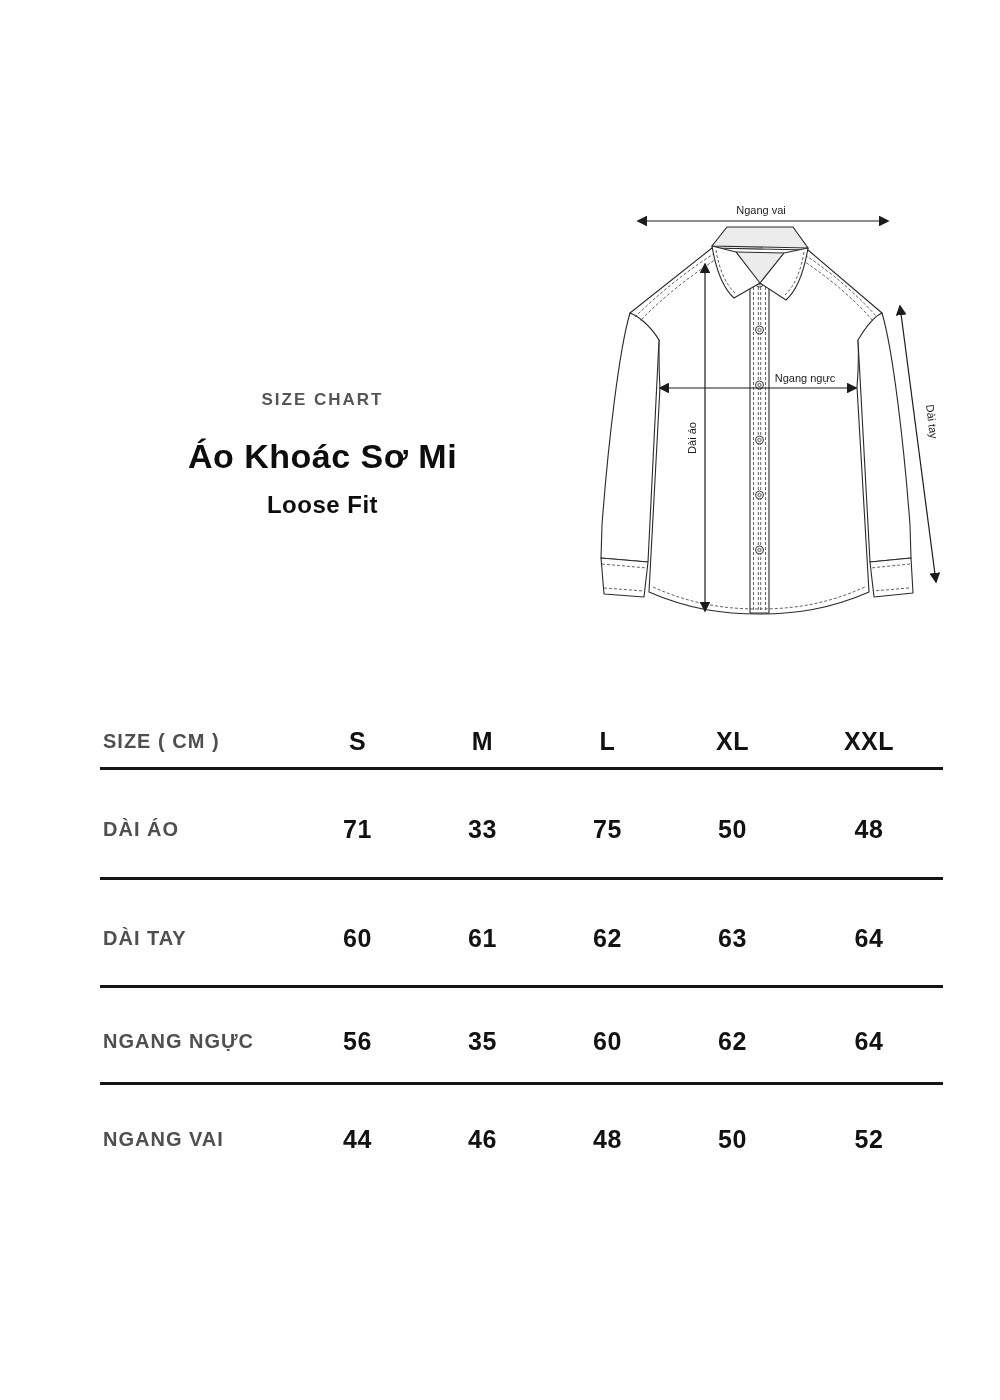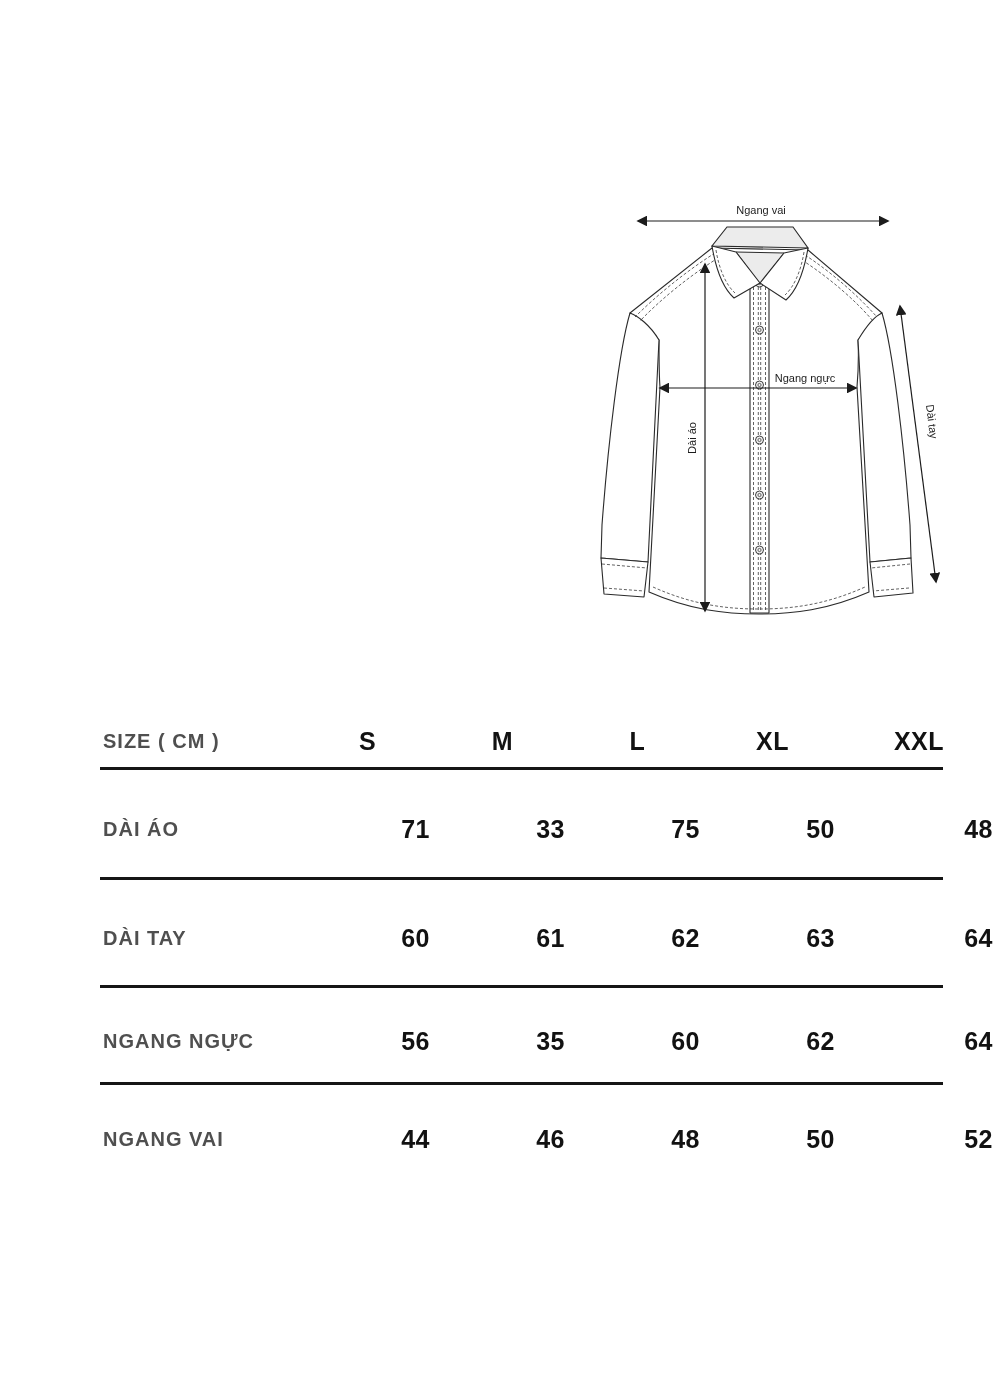--- a/index.html
+++ b/index.html
@@ -16,40 +16,45 @@
   .diagram{position:absolute;left:575px;top:190px;width:400px;height:460px;}
   .diagram svg{display:block;}
   .sketch-line{fill:none;stroke:#2a2a2a;stroke-width:1.1;stroke-linejoin:round;}
   .sketch-fill{fill:#ffffff;stroke:#2a2a2a;stroke-width:1.1;stroke-linejoin:round;}
   .stitch{fill:none;stroke:#3a3a3a;stroke-width:.8;stroke-dasharray:3 2;}
   .dim{stroke:#1c1c1c;stroke-width:1.2;fill:none;}
   .dim-label{font-size:11px;fill:#1c1c1c;}
 
   
   .size-table{position:absolute;left:100px;top:705px;width:843px;}
-  .t-row{display:grid;grid-template-columns:195px 125px 125px 125px 125px 148px;align-items:center;gap:10px;}
+  .t-row{display:grid;grid-template-columns:195px 125px 125px 125px 125px 148px;align-items:center;}
   .t-row.header{height:65px;border-bottom:3px solid #151515;padding-top:10px;box-sizing:border-box;}
   .t-row.r0{height:110px;border-bottom:3px solid #151515;}
   .t-row.r1{height:108px;border-bottom:3px solid #151515;}
   .t-row.r2{height:97px;border-bottom:3px solid #151515;}
   .t-row.r3{height:97px;}
   .t-row.r0,.t-row.r1,.t-row.r2,.t-row.r3{padding-top:12px;box-sizing:border-box;}
   .cell-label{font-size:20px;font-weight:bold;letter-spacing:1px;color:#4f4f4f;text-align:left;padding-left:3px;}
   .cell-head{font-size:25px;font-weight:bold;letter-spacing:.5px;color:#121212;text-align:center;}
-  .cell-val{font-size:25px;font-weight:bold;letter-spacing:.5px;color:#121212;text-align:right;}
+  .cell-val{font-size:25px;font-weight:bold;letter-spacing:.5px;color:#121212;text-align:center;}
 
   
   .footnote{position:absolute;left:103px;top:1202px;font-size:17px;color:#1c1c1c;letter-spacing:.2px;}
   .footnote b{color:#0d0d0d;}
 </style>
 </head>
 <body>
 
 <div class="page">
 
+  <header class="title-block">
+    <div class="eyebrow">SIZE CHART</div>
+    <h1 class="big-title">Áo Khoác Sơ Mi</h1>
+    <div class="subtitle">Loose Fit</div>
+  </header>
 
   <figure class="diagram" style="margin:0;">
     <svg width="400" height="460" viewBox="0 0 400 460">
       <defs>
         <marker id="ah" viewBox="0 0 10 10" refX="8.5" refY="5" markerWidth="9" markerHeight="9" orient="auto-start-reverse">
           <path d="M0,0 L10,5 L0,10 Z" fill="#1c1c1c"></path>
         </marker>
       </defs>
 
       <g>

